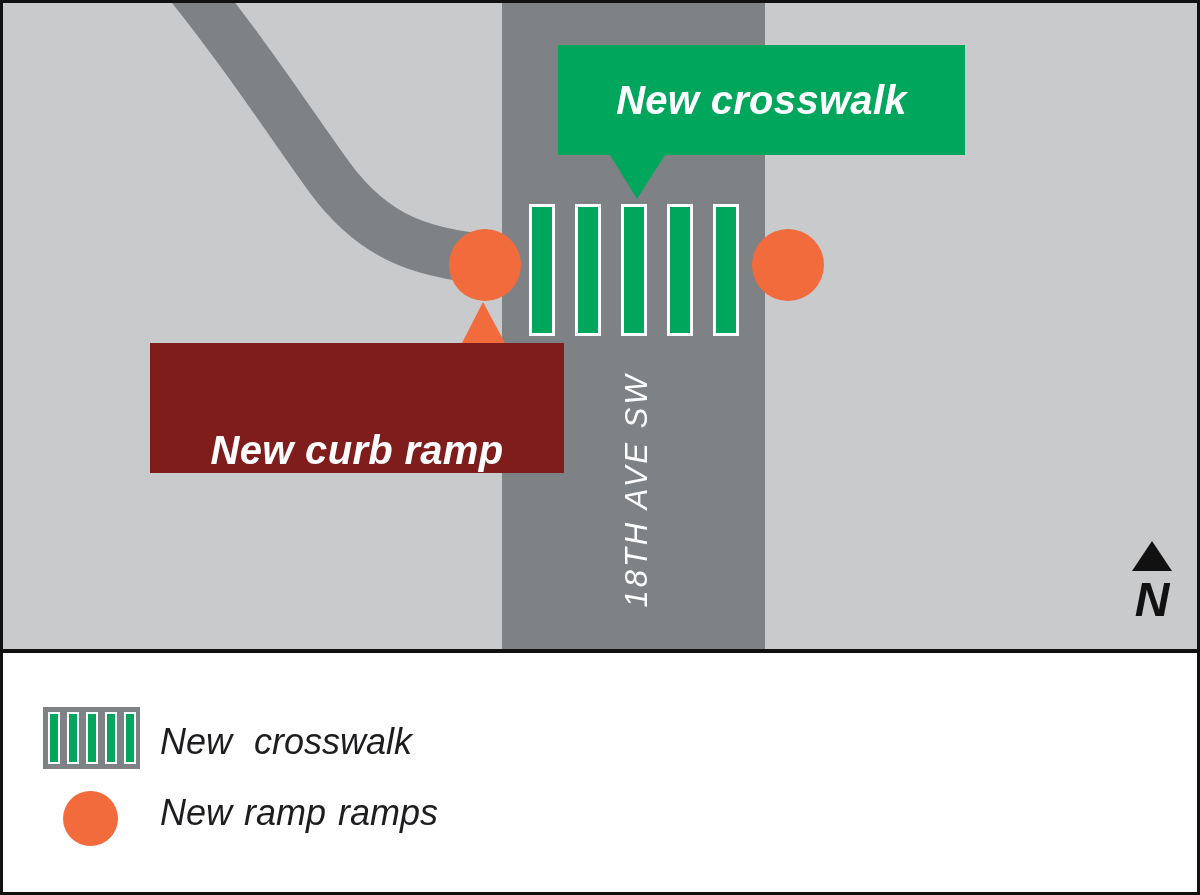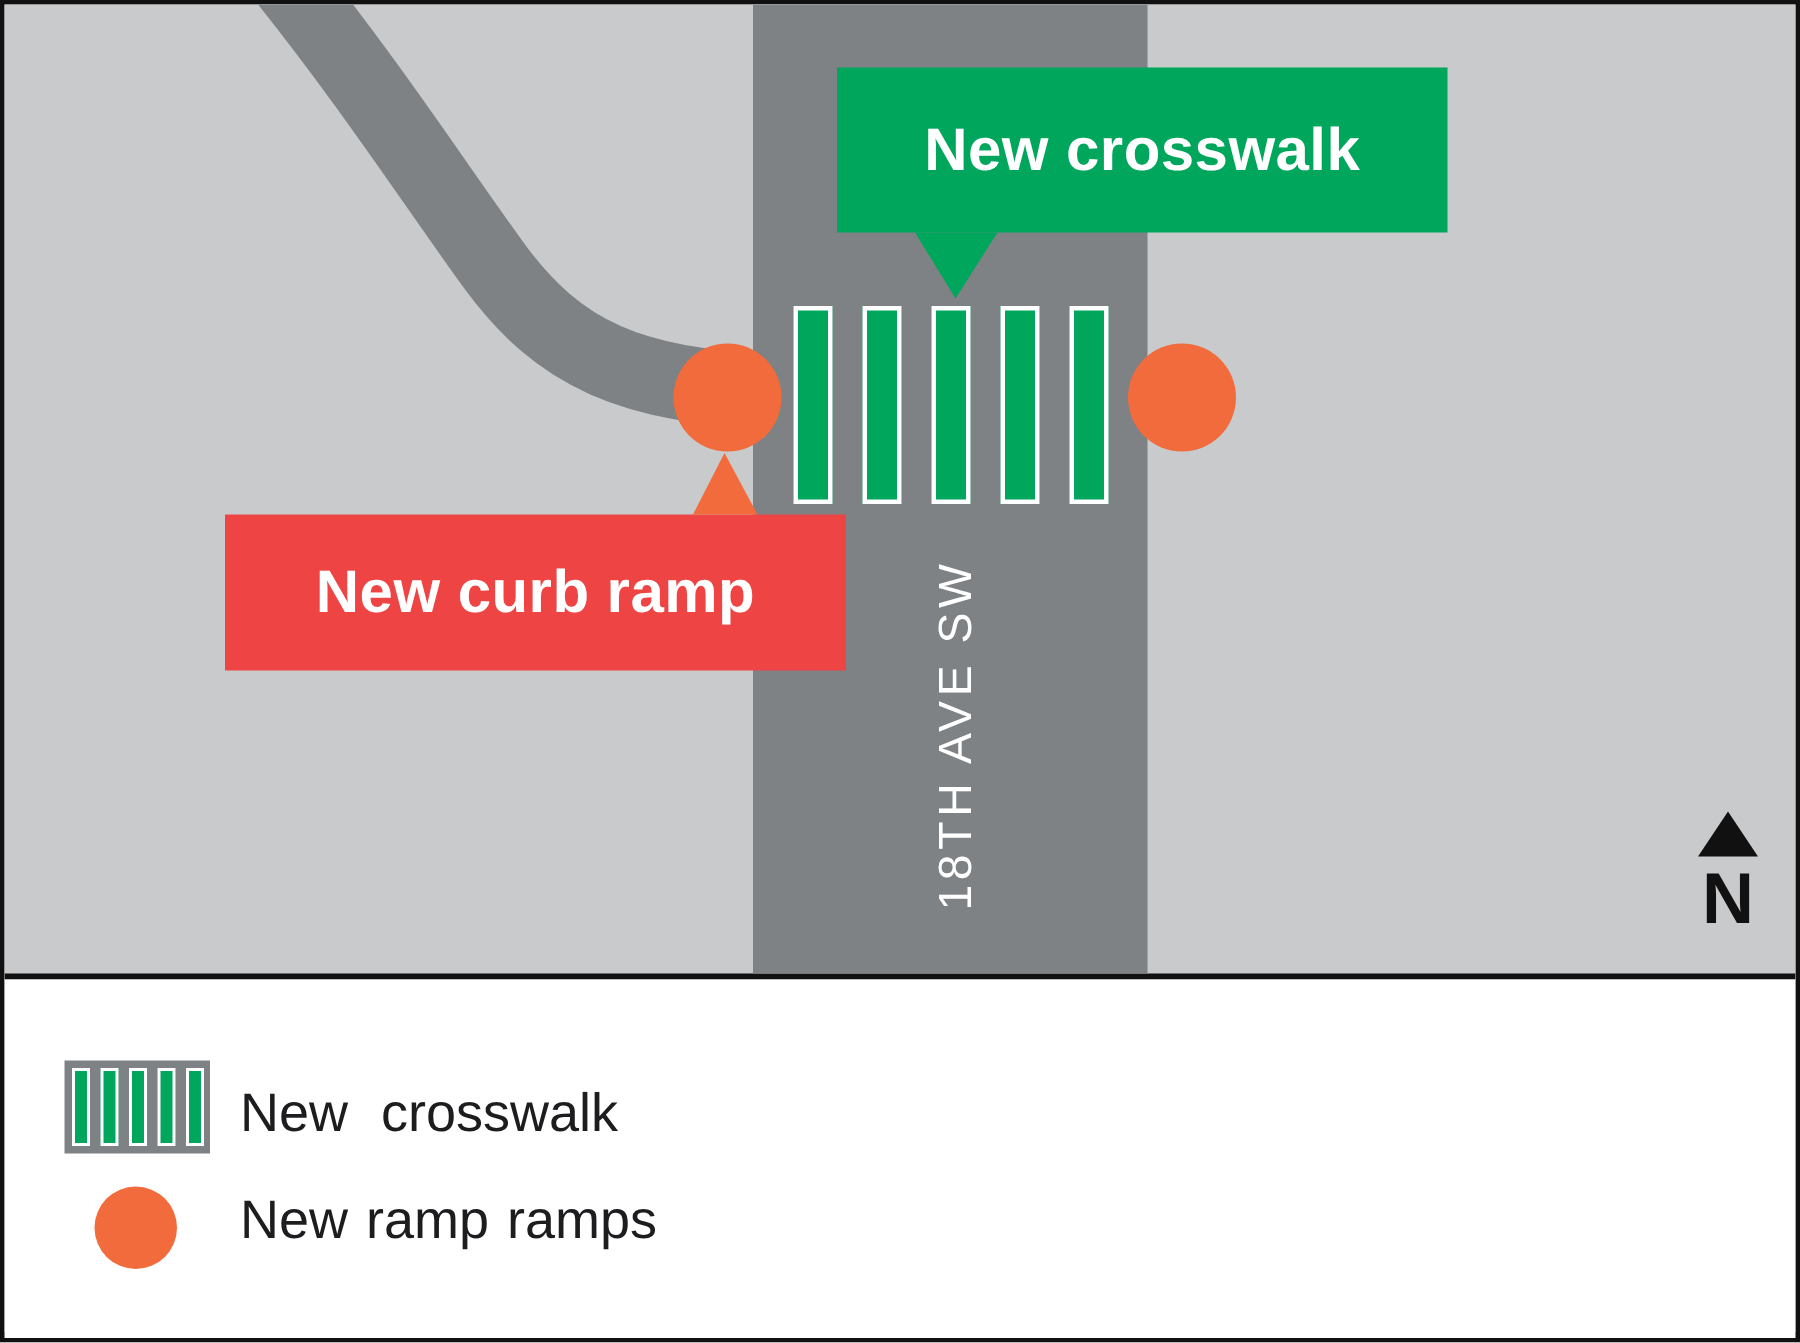--- a/index.html
+++ b/index.html
@@ -6,20 +6,21 @@
   html, body { background: #ffffff; }
   body { font-family: "Liberation Sans", sans-serif; }
 
   .frame {
     position: relative;
     width: 1200px;
     height: 895px;
     border: 3px solid #111111;
     background: #ffffff;
     overflow: hidden;
+    font-style: italic;
   }
 
   
   .map {
     position: relative;
     width: 1194px;
     height: 650px;
     background: #c9cacc;
     border-bottom: 4px solid #111111;
     overflow: hidden;
@@ -72,22 +73,23 @@
   .callout-green .pointer {
     position: absolute;
     top: 100%; left: 52px;
     width: 0; height: 0;
     border-left: 27px solid transparent;
     border-right: 28px solid transparent;
     border-top: 44px solid #00a65c;
   }
   .callout-orange {
     left: 147px; top: 340px;
-    width: 414px; height: 104px;
-    background: #ef4444;
+    width: 414px; height: 130px;
+    background: #7f1d1d;
+    align-items: flex-end;
   }
   .callout-orange .pointer {
     position: absolute;
     bottom: 100%; left: 312px;
     width: 0; height: 0;
     border-left: 21px solid transparent;
     border-right: 22px solid transparent;
     border-bottom: 41px solid #f26b3c;
   }
 

